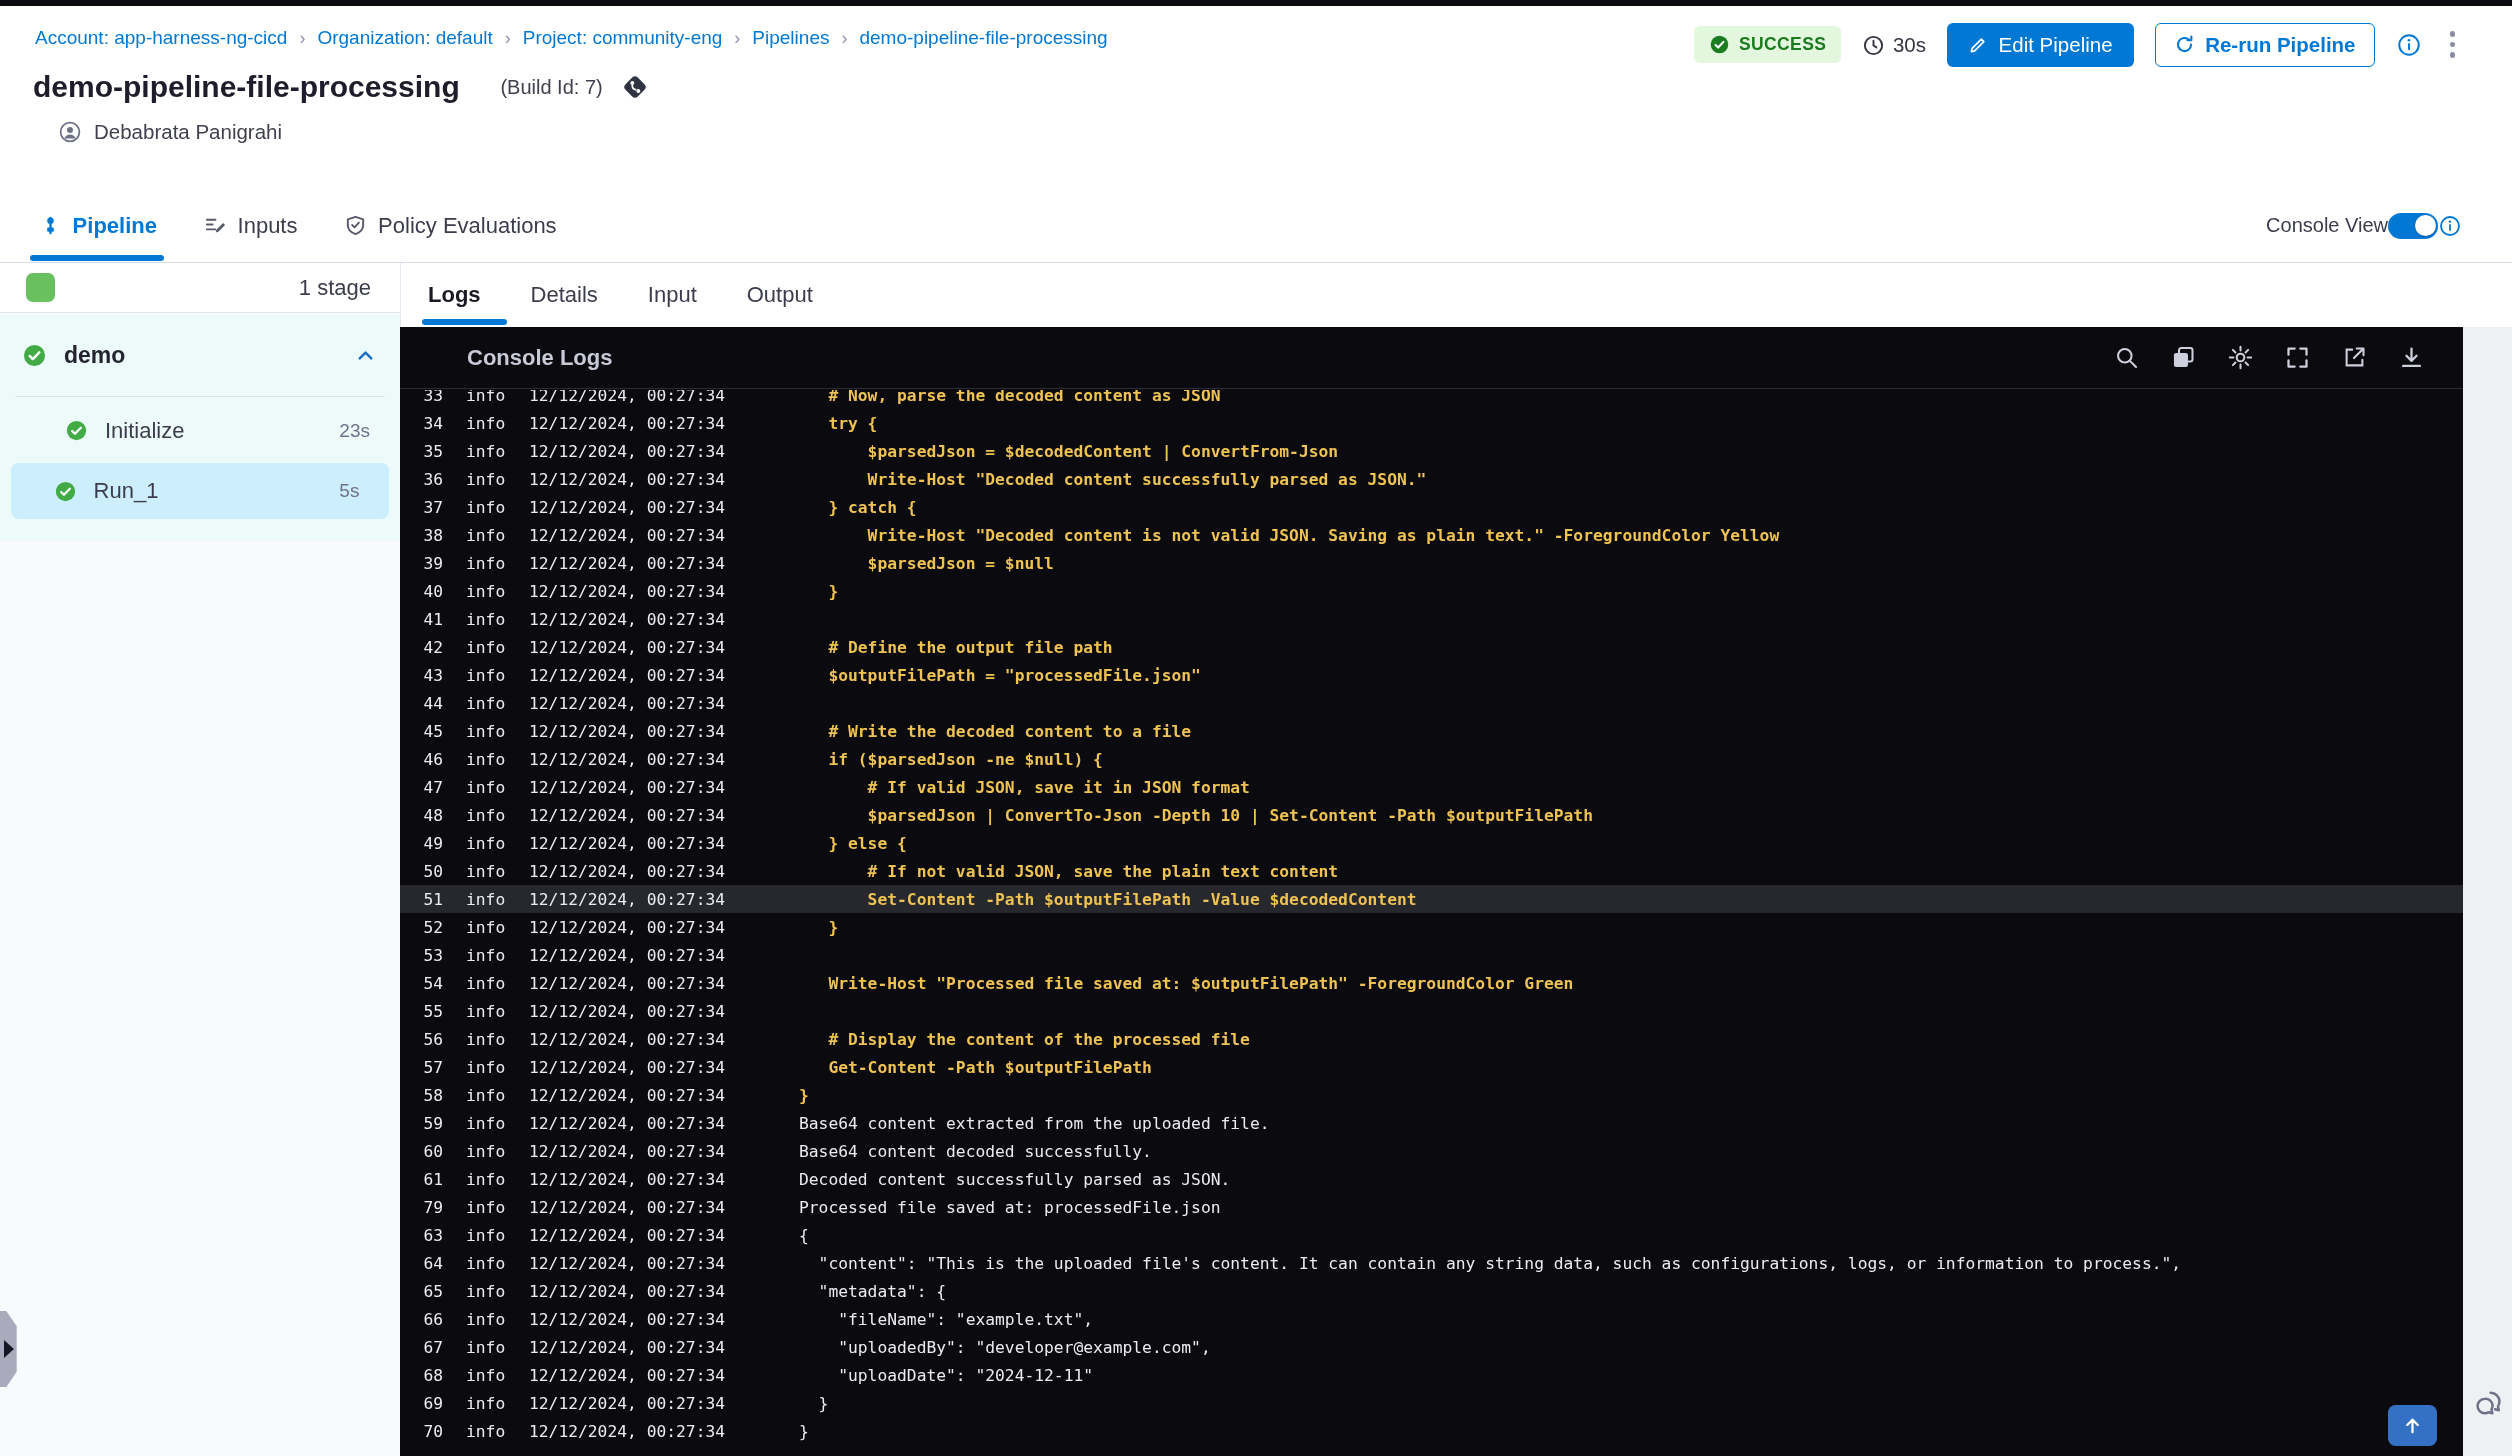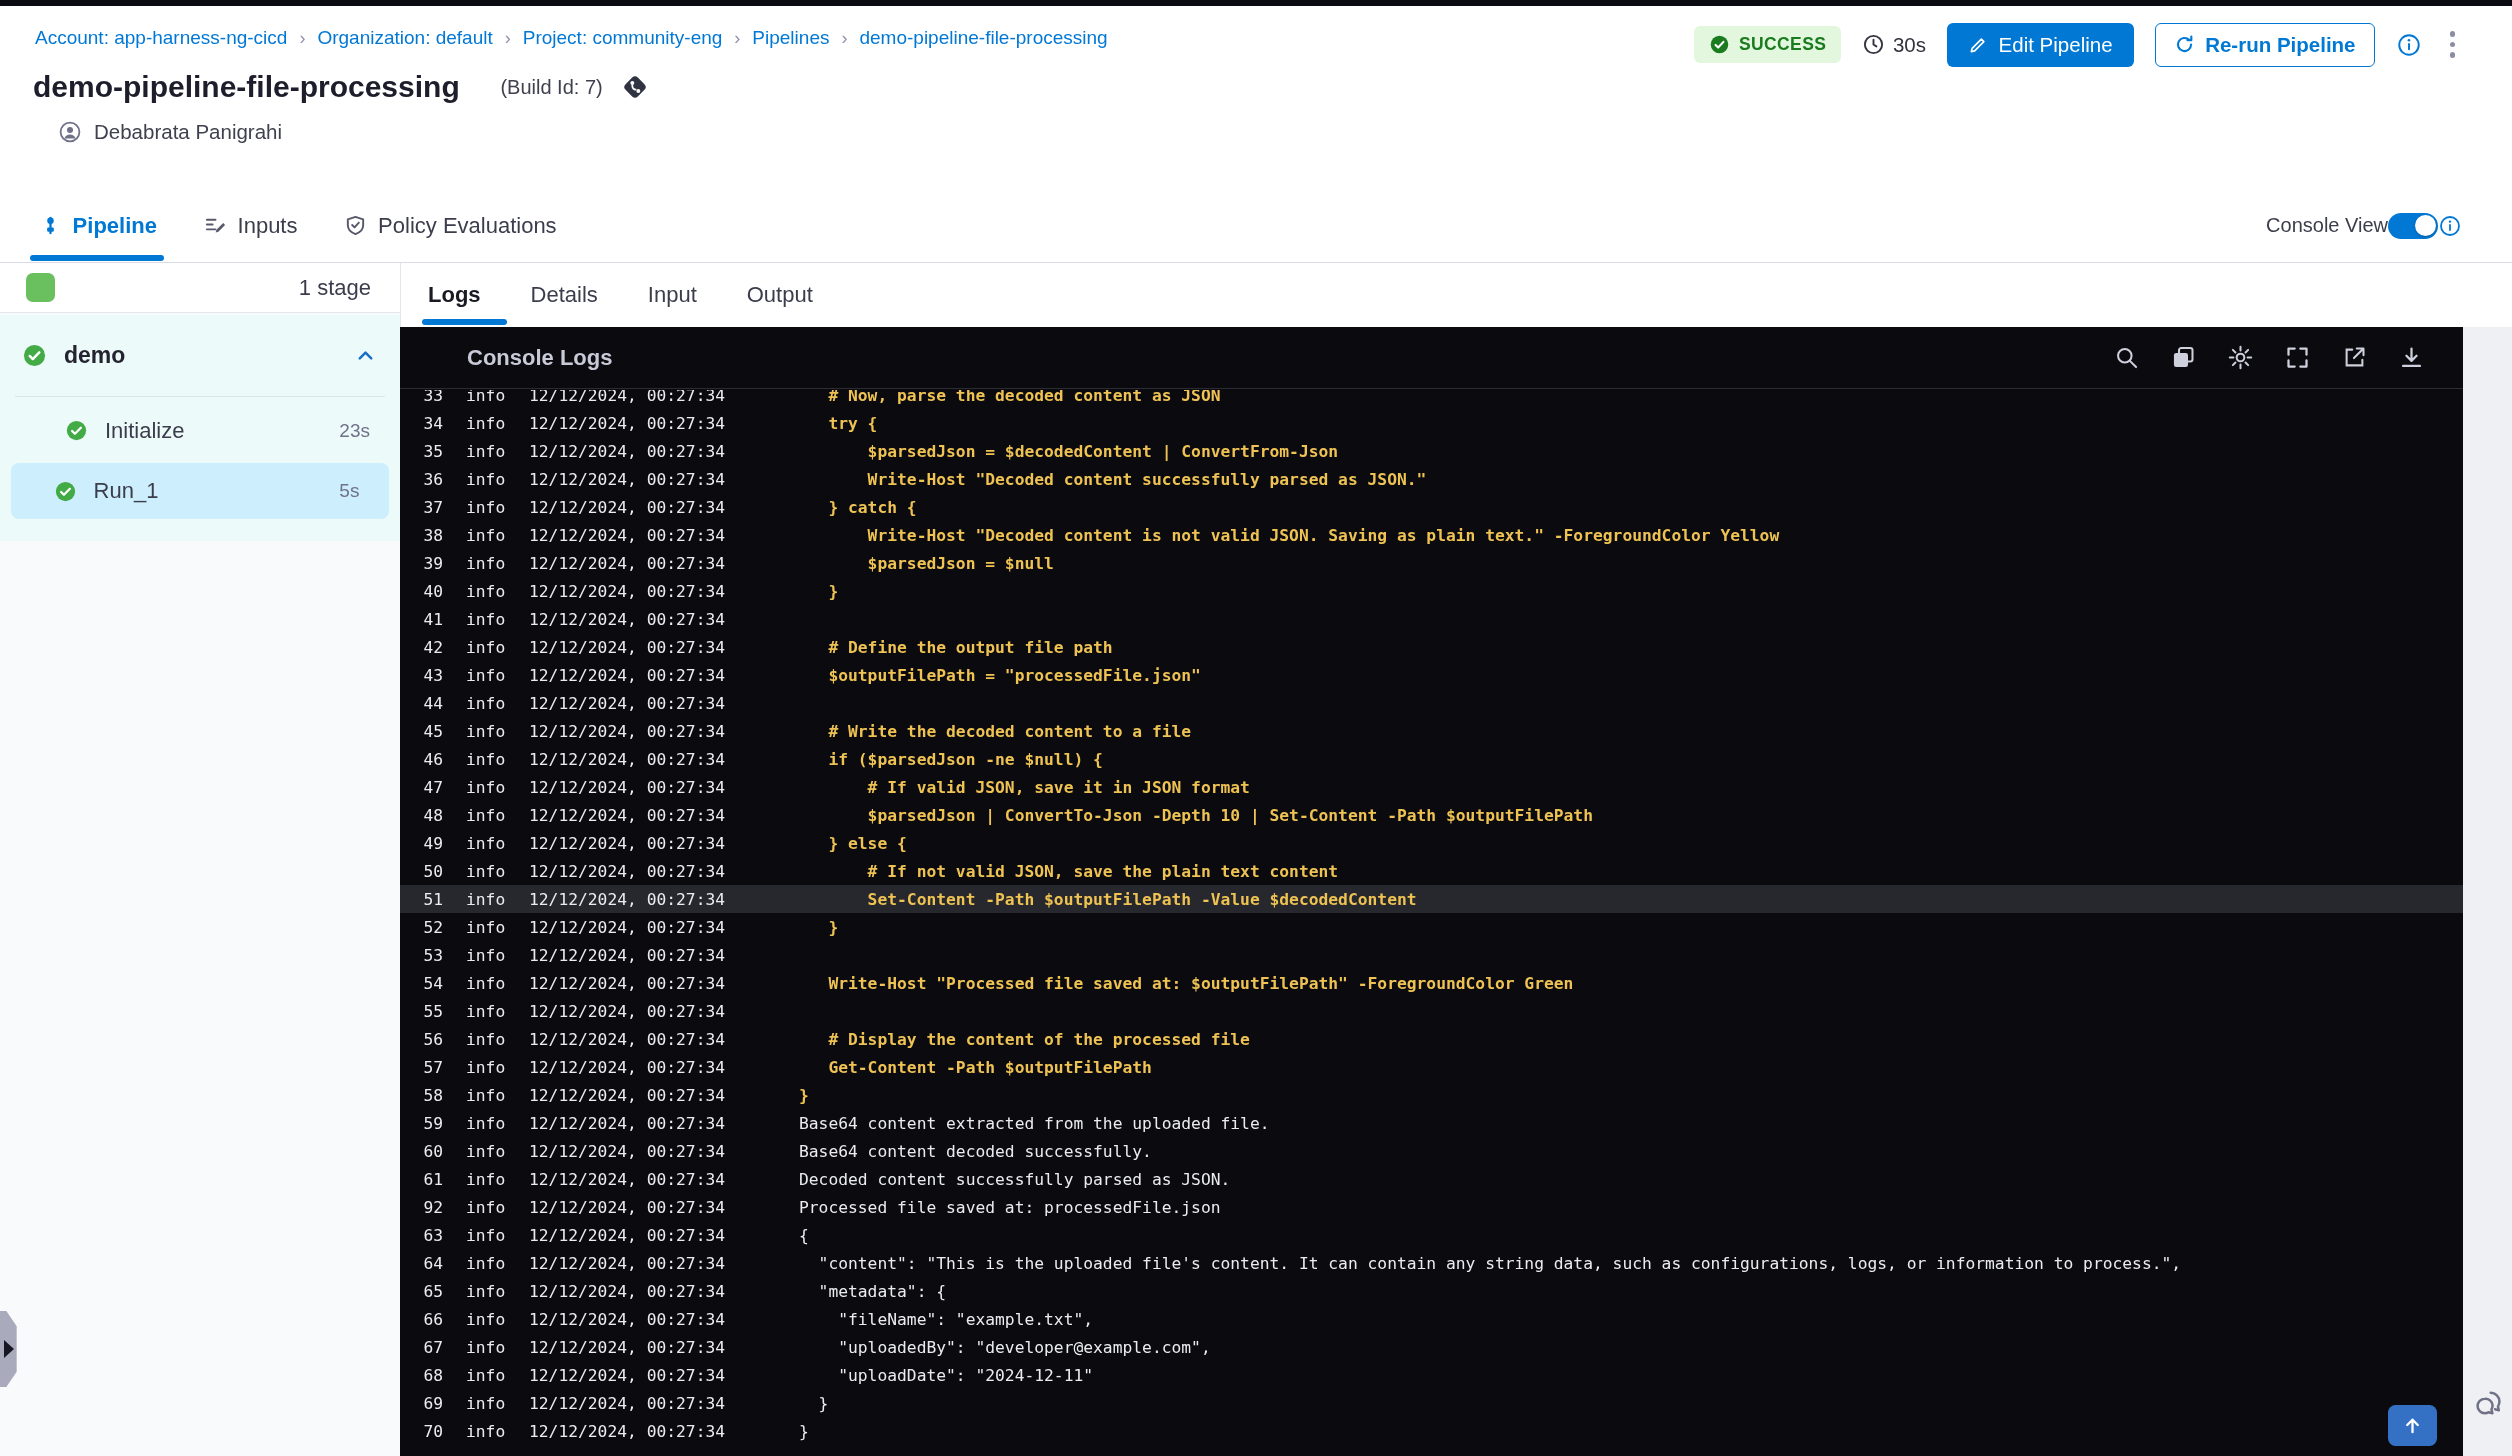--- a/index.html
+++ b/index.html
@@ -11,21 +11,21 @@
   .top-strip { position:absolute; left:0; top:0; width:2512px; height:6px; background:#0b0b12; }
 
   
   .app-header { position:absolute; left:0; top:6px; width:2512px; height:184px; background:#ffffff; }
   .breadcrumb { position:absolute; left:35px; top:21px; display:flex; align-items:center; font-size:19px; }
   .crumb { color:#0278d5; cursor:pointer; }
   .crumb-sep { color:#8f91a8; margin:0 12px; font-size:18px; }
   .hdr-controls { position:absolute; right:49px; top:15px; height:47px; display:flex; align-items:center; gap:21px; }
   .status-pill { display:flex; align-items:center; gap:9px; background:#e3f7df; border-radius:6px;
                  padding:7.6px 15px; color:#1a7c1f; font-size:17.5px; font-weight:bold; letter-spacing:0.4px; }
-  .duration { display:flex; align-items:flex-start; gap:7.6px; font-size:20.5px; color:#33343f; }
+  .duration { display:flex; align-items:flex-end; gap:7.6px; font-size:20.5px; color:#33343f; }
   .btn { display:flex; align-items:center; gap:10.6px; height:44px; border-radius:6px;
          font-size:20.5px; cursor:pointer; }
   .btn-primary { background:#0278d5; color:#fff; padding:0 21px; }
   .btn-outline { background:#fff; border:1.5px solid #0278d5; color:#0278d5; padding:0 18px; font-weight:600; }
   .kebab { display:flex; flex-direction:column; gap:5.3px; padding:4.6px 7.6px; cursor:pointer; }
   .kebab i { width:5.3px; height:5.3px; border-radius:50%; background:#8b8da3; }
 
   .title-row { position:absolute; left:33px; top:64px; display:flex; align-items:center; gap:16.7px; }
   .page-title { font-size:30px; font-weight:bold; color:#1d1d2b; }
   .build-id { font-size:20px; color:#40414f;margin-left:24px; }
@@ -369,21 +369,21 @@
         <div class="log-row"><span class="num">52</span><span class="lvl">info</span><span class="ts">12/12/2024, 00:27:34</span><span class="msg y">   }</span></div>
         <div class="log-row"><span class="num">53</span><span class="lvl">info</span><span class="ts">12/12/2024, 00:27:34</span><span class="msg y"></span></div>
         <div class="log-row"><span class="num">54</span><span class="lvl">info</span><span class="ts">12/12/2024, 00:27:34</span><span class="msg y">   Write-Host "Processed file saved at: $outputFilePath" -ForegroundColor Green</span></div>
         <div class="log-row"><span class="num">55</span><span class="lvl">info</span><span class="ts">12/12/2024, 00:27:34</span><span class="msg y"></span></div>
         <div class="log-row"><span class="num">56</span><span class="lvl">info</span><span class="ts">12/12/2024, 00:27:34</span><span class="msg y">   # Display the content of the processed file</span></div>
         <div class="log-row"><span class="num">57</span><span class="lvl">info</span><span class="ts">12/12/2024, 00:27:34</span><span class="msg y">   Get-Content -Path $outputFilePath</span></div>
         <div class="log-row"><span class="num">58</span><span class="lvl">info</span><span class="ts">12/12/2024, 00:27:34</span><span class="msg y">}</span></div>
         <div class="log-row"><span class="num">59</span><span class="lvl">info</span><span class="ts">12/12/2024, 00:27:34</span><span class="msg w">Base64 content extracted from the uploaded file.</span></div>
         <div class="log-row"><span class="num">60</span><span class="lvl">info</span><span class="ts">12/12/2024, 00:27:34</span><span class="msg w">Base64 content decoded successfully.</span></div>
         <div class="log-row"><span class="num">61</span><span class="lvl">info</span><span class="ts">12/12/2024, 00:27:34</span><span class="msg w">Decoded content successfully parsed as JSON.</span></div>
-        <div class="log-row"><span class="num">92</span><span class="lvl">info</span><span class="ts">12/12/2024, 00:27:34</span><span class="msg w">Processed file saved at: processedFile.json</span></div>
+        <div class="log-row"><span class="num">79</span><span class="lvl">info</span><span class="ts">12/12/2024, 00:27:34</span><span class="msg w">Processed file saved at: processedFile.json</span></div>
         <div class="log-row"><span class="num">63</span><span class="lvl">info</span><span class="ts">12/12/2024, 00:27:34</span><span class="msg w">{</span></div>
         <div class="log-row"><span class="num">64</span><span class="lvl">info</span><span class="ts">12/12/2024, 00:27:34</span><span class="msg w">  "content": "This is the uploaded file's content. It can contain any string data, such as configurations, logs, or information to process.",</span></div>
         <div class="log-row"><span class="num">65</span><span class="lvl">info</span><span class="ts">12/12/2024, 00:27:34</span><span class="msg w">  "metadata": {</span></div>
         <div class="log-row"><span class="num">66</span><span class="lvl">info</span><span class="ts">12/12/2024, 00:27:34</span><span class="msg w">    "fileName": "example.txt",</span></div>
         <div class="log-row"><span class="num">67</span><span class="lvl">info</span><span class="ts">12/12/2024, 00:27:34</span><span class="msg w">    "uploadedBy": "developer@example.com",</span></div>
         <div class="log-row"><span class="num">68</span><span class="lvl">info</span><span class="ts">12/12/2024, 00:27:34</span><span class="msg w">    "uploadDate": "2024-12-11"</span></div>
         <div class="log-row"><span class="num">69</span><span class="lvl">info</span><span class="ts">12/12/2024, 00:27:34</span><span class="msg w">  }</span></div>
         <div class="log-row"><span class="num">70</span><span class="lvl">info</span><span class="ts">12/12/2024, 00:27:34</span><span class="msg w">}</span></div>
       </div>
   </div>

